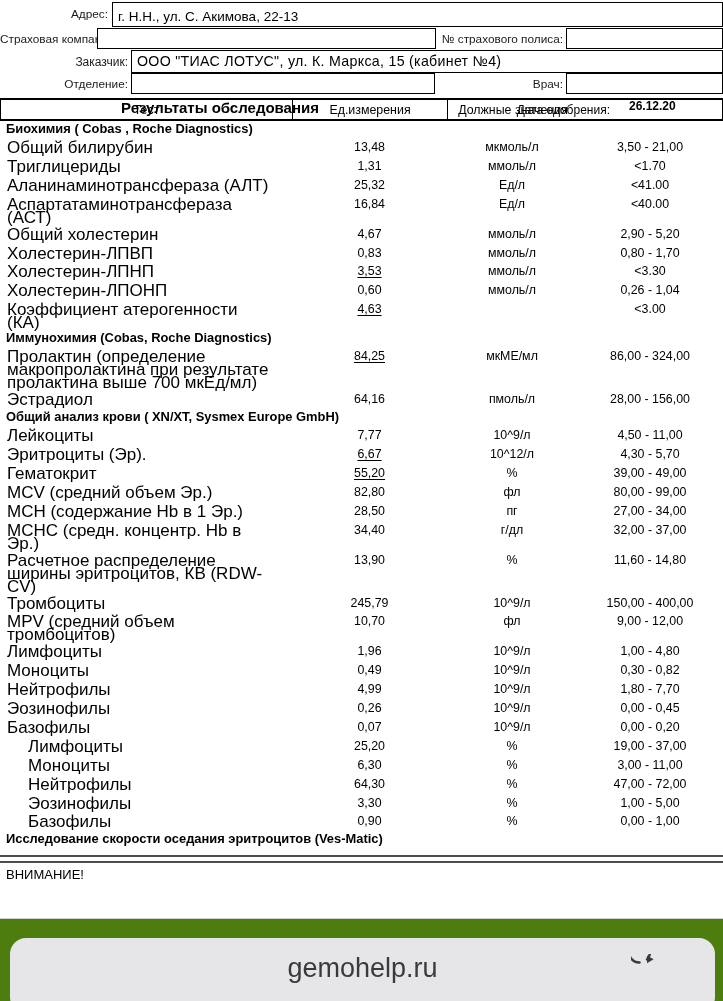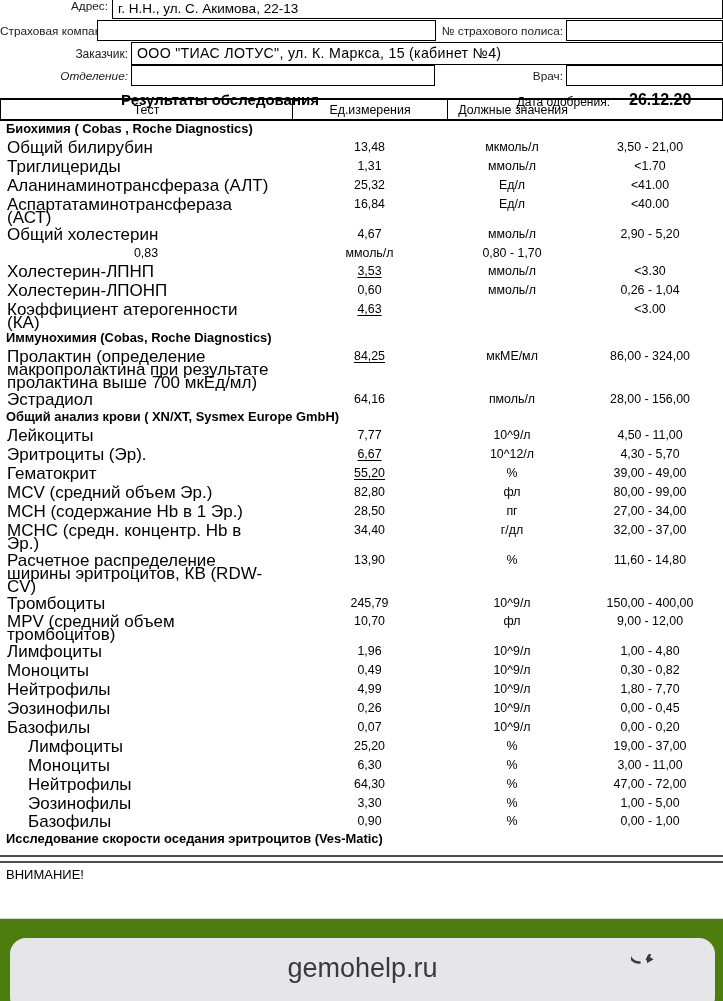--- a/index.html
+++ b/index.html
@@ -3,42 +3,42 @@
 <meta charset="utf-8">
 <style>
   html,body{margin:0;padding:0;}
   body{
     width:723px;height:1001px;position:relative;overflow:hidden;
     background:#ffffff;
     font-family:"Liberation Sans","DejaVu Sans",sans-serif;
     color:#000;
   }
   
-  .form-layer{position:absolute;left:0;top:8px;width:631px;height:98px;z-index:2;}
+  .form-layer{position:absolute;left:0;top:16px;width:631px;height:98px;z-index:2;}
   .f-label{position:absolute;font-size:11.8px;color:#1a1a1a;text-align:right;white-space:nowrap;}
   .f-box{position:absolute;border:1.5px solid #000;background:#fff;box-sizing:border-box;}
   .f-box .f-val{position:absolute;left:5px;bottom:2px;white-space:nowrap;}
   .addr-label{left:0;width:108;width:108px;top:-9px;}
   .addr-box{left:112px;top:-14px;width:611px;height:25px;}
   .addr-box .f-val{font-size:13.5px;}
   .ins-label{left:0;width:93px;top:16px;}
   .ins-box{left:97px;top:12px;width:339px;height:21px;}
   .pol-label{left:436px;width:127px;top:16px;}
   .pol-box{left:566px;top:12px;width:157px;height:21px;}
   .cust-label{left:0;width:128px;top:39px;font-size:12px;}
   .cust-box{left:131px;top:34px;width:592px;height:23px;}
   .cust-box .f-val{font-size:14.2px;letter-spacing:.3px;bottom:3px;}
-  .dept-label{left:0;width:128px;top:61px;font-style:italic;}
+  .dept-label{left:0;width:128px;top:61px;}
   .dept-box{left:131px;top:57px;width:304px;height:21px;}
   .doc-label{left:436px;width:127px;top:61px;}
   .doc-box{left:566px;top:57px;width:157px;height:21px;}
   .rep-title{position:absolute;left:110px;top:83px;width:220px;text-align:center;
     font-weight:bold;font-size:15px;white-space:nowrap;}
   .appr-label{position:absolute;left:500px;top:87px;width:110px;text-align:right;font-size:12px;white-space:nowrap;}
-  .appr-date{position:absolute;left:629px;top:83px;font-weight:bold;font-size:16px;white-space:nowrap;overflow:hidden;width:94px;}
+  .appr-date{position:absolute;left:629px;top:83px;font-weight:bold;font-size:12px;white-space:nowrap;overflow:hidden;width:94px;}
   
   .spacer{height:98px;}
   .rtable{width:723px;}
   .t-head{display:grid;grid-template-columns:292px 155px 130px 146px;
     border-top:2px solid #000;border-bottom:2px solid #000;
     border-left:1.5px solid #000;border-right:1.5px solid #000;
     box-sizing:border-box;height:23px;}
   .t-head .h-cell{font-size:12.4px;text-align:center;line-height:20px;box-sizing:border-box;}
   .t-head .h-cell:not(:last-child){border-right:1.5px solid #000;}
   .section-row{font-weight:bold;font-size:12.9px;height:17px;line-height:16px;padding-left:6px;white-space:nowrap;}
@@ -130,20 +130,21 @@
         <div class="c-unit">Ед/л</div>
         <div class="c-range">&lt;40.00</div>
       </div>
       <div class="t-row">
         <div class="c-name">Общий холестерин</div>
         <div class="c-val">4,67</div>
         <div class="c-unit">ммоль/л</div>
         <div class="c-range">2,90 - 5,20</div>
       </div>
       <div class="t-row">
+        <div class="c-name">Холестерин-ЛПВП</div>
         <div class="c-val">0,83</div>
         <div class="c-unit">ммоль/л</div>
         <div class="c-range">0,80 - 1,70</div>
       </div>
       <div class="t-row">
         <div class="c-name">Холестерин-ЛПНП</div>
         <div class="c-val"><span class="u">3,53</span></div>
         <div class="c-unit">ммоль/л</div>
         <div class="c-range">&lt;3.30</div>
       </div>

